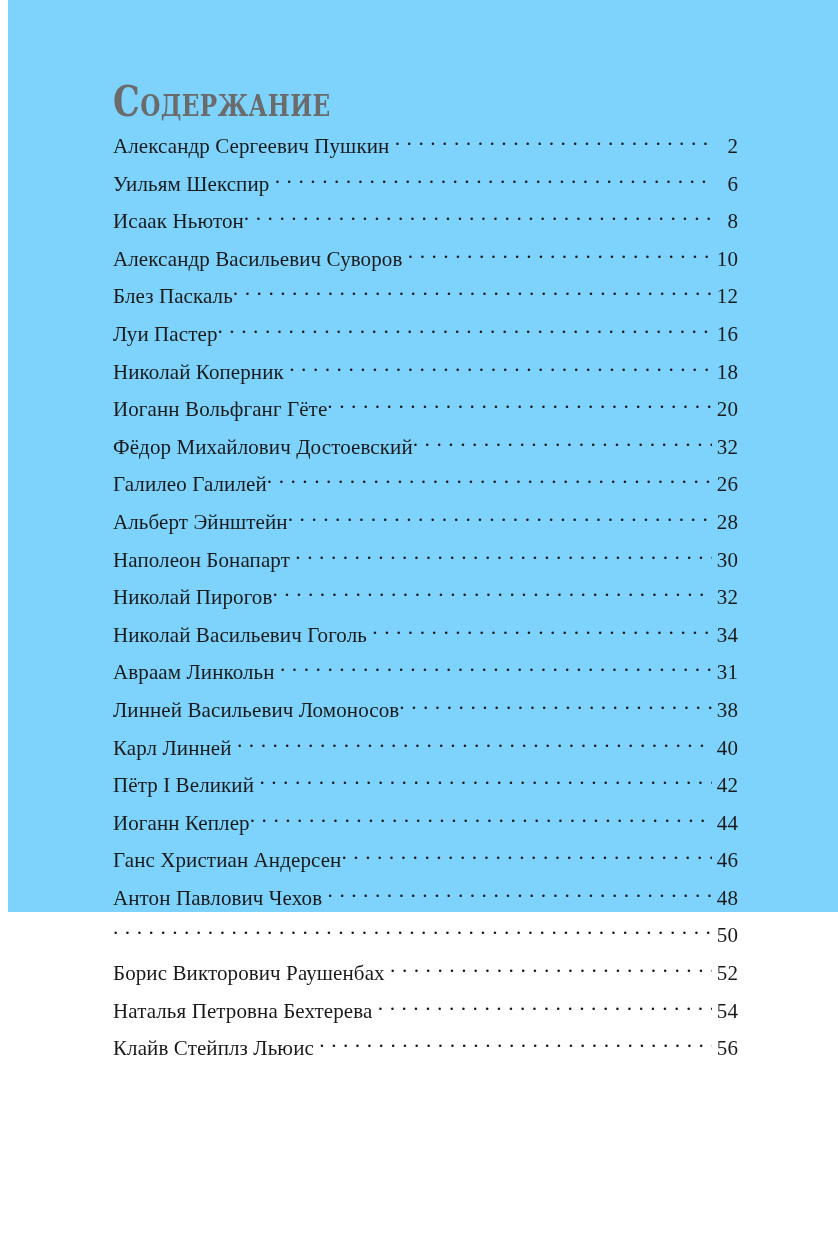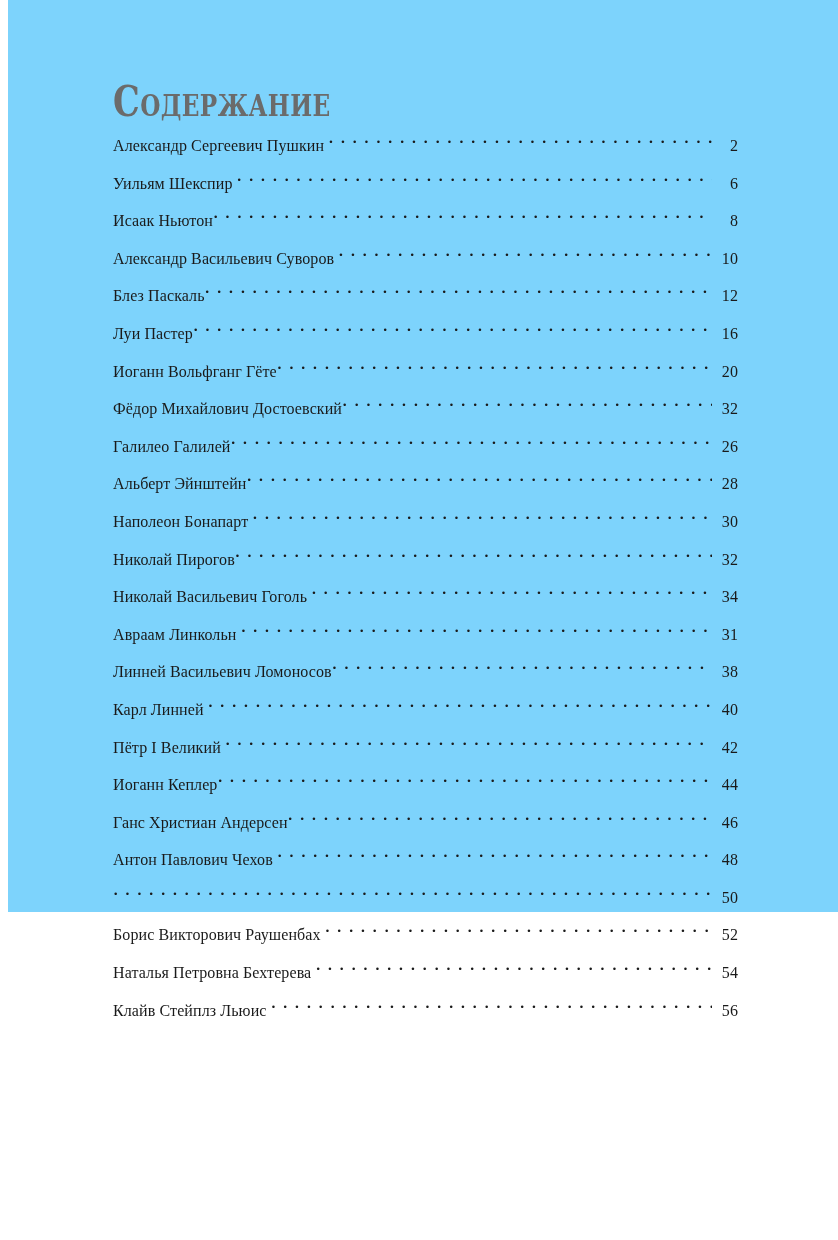--- a/index.html
+++ b/index.html
@@ -55,21 +55,21 @@
     list-style: none;
   }
 
   .toc-entry {
     position: relative;
     display: flex;
     align-items: baseline;
     width: 100%;
     height: 37.6px;
     color: #1a1a1a;
-    font-size: 16px;
+    font-size: 21px;
     line-height: 30px;
     white-space: nowrap;
   }
 
   .entry-title {
     flex: 0 0 auto;
     letter-spacing: 0.1px;
   }
 
   
@@ -135,20 +135,25 @@
         <span class="entry-title">Блез Паскаль</span>
         <span class="entry-leader"></span>
         <span class="entry-page">12</span>
       </li>
       <li class="toc-entry">
         <span class="entry-title">Луи Пастер</span>
         <span class="entry-leader"></span>
         <span class="entry-page">16</span>
       </li>
       <li class="toc-entry">
+        <span class="entry-title spaced">Николай Коперник</span>
+        <span class="entry-leader"></span>
+        <span class="entry-page">18</span>
+      </li>
+      <li class="toc-entry">
         <span class="entry-title">Иоганн Вольфганг Гёте</span>
         <span class="entry-leader"></span>
         <span class="entry-page">20</span>
       </li>
       <li class="toc-entry">
         <span class="entry-title">Фёдор Михайлович Достоевский</span>
         <span class="entry-leader"></span>
         <span class="entry-page">32</span>
       </li>
       <li class="toc-entry">

